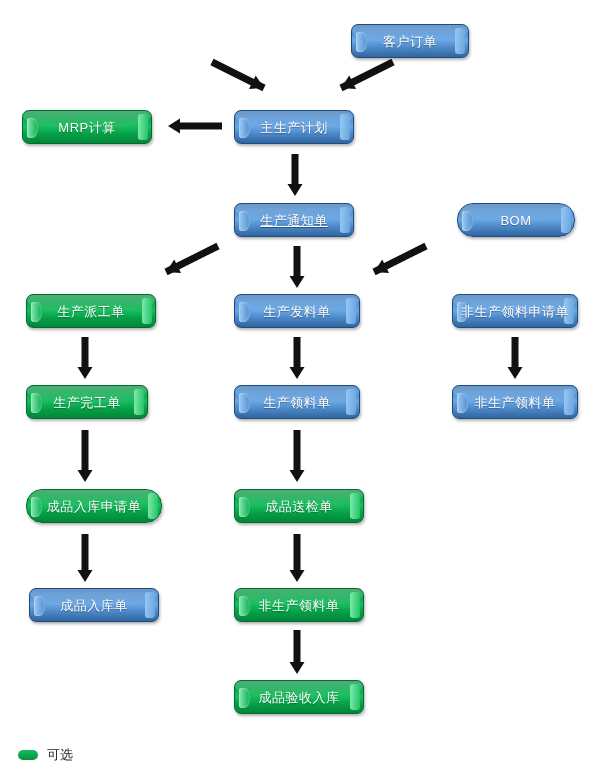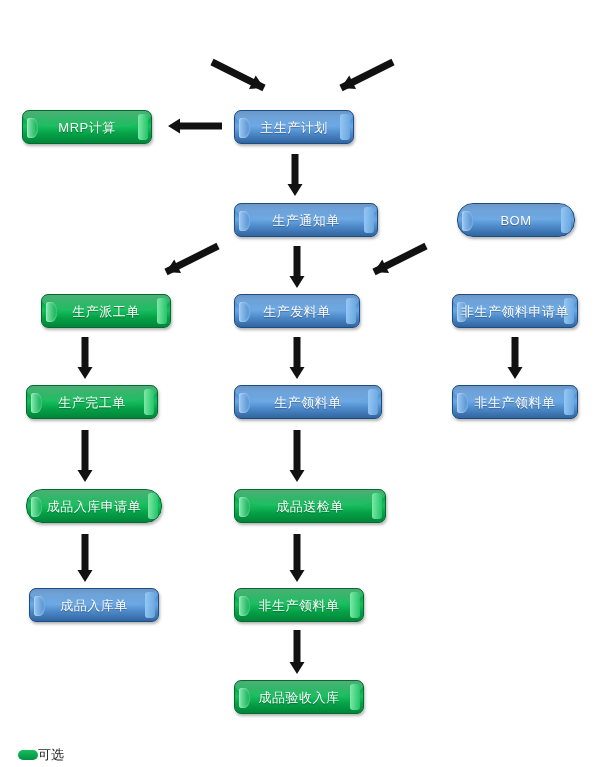--- a/index.html
+++ b/index.html
@@ -108,92 +108,98 @@
   .arrow { position: absolute; }
   .arrow svg { display: block; overflow: visible; }
 
   
   #legend {
     position: absolute;
     left: 18px;
     top: 746px;
     display: flex;
     align-items: center;
+    gap: 9px;
   }
   #legend .swatch {
     width: 20px;
     height: 10px;
     border-radius: 6px;
     background: linear-gradient(to bottom, #17bd5e, #029140);
   }
   #legend .legend-text {
     font-size: 13px;
     color: #222222;
   }
 </style>
 </head>
 <body>
 
 <div id="canvas">
+    <div class="node blue" style="left: 351px; top: 24px; width: 118px;">
+      <span class="cap-left"></span>
+      <span class="cap-right"></span>
+      <span class="label">客户订单</span>
+    </div>
     <div class="node green" style="left: 22px; top: 110px; width: 130px;">
       <span class="cap-left"></span>
       <span class="cap-right"></span>
       <span class="label">MRP计算</span>
     </div>
     <div class="node blue" style="left: 234px; top: 110px; width: 120px;">
       <span class="cap-left"></span>
       <span class="cap-right"></span>
       <span class="label">主生产计划</span>
     </div>
-    <div class="node blue" style="left: 234px; top: 203px; width: 144px;">
+    <div class="node blue" style="left: 234px; top: 203px; width: 120px; text-decoration: underline;">
       <span class="cap-left"></span>
       <span class="cap-right"></span>
       <span class="label">生产通知单</span>
     </div>
     <div class="node blue" style="left: 457px; top: 203px; width: 118px; border-radius: 16px;">
       <span class="cap-left"></span>
       <span class="cap-right"></span>
       <span class="label">BOM</span>
     </div>
-    <div class="node green" style="left: 26px; top: 294px; width: 130px; margin-left: 15px;">
+    <div class="node green" style="left: 26px; top: 294px; width: 130px;">
       <span class="cap-left"></span>
       <span class="cap-right"></span>
       <span class="label">生产派工单</span>
     </div>
     <div class="node blue" style="left: 234px; top: 294px; width: 126px;">
       <span class="cap-left"></span>
       <span class="cap-right"></span>
       <span class="label">生产发料单</span>
     </div>
     <div class="node blue" style="left: 452px; top: 294px; width: 126px;">
       <span class="cap-left"></span>
       <span class="cap-right"></span>
       <span class="label">非生产领料申请单</span>
     </div>
-    <div class="node green" style="left: 26px; top: 385px; width: 132px; font-family: Liberation Serif, serif;">
+    <div class="node green" style="left: 26px; top: 385px; width: 122px; font-family: Liberation Serif, serif;">
       <span class="cap-left"></span>
       <span class="cap-right"></span>
       <span class="label">生产完工单</span>
     </div>
-    <div class="node blue" style="left: 234px; top: 385px; width: 148px;">
+    <div class="node blue" style="left: 234px; top: 385px; width: 126px;">
       <span class="cap-left"></span>
       <span class="cap-right"></span>
       <span class="label">生产领料单</span>
     </div>
     <div class="node blue" style="left: 452px; top: 385px; width: 126px;">
       <span class="cap-left"></span>
       <span class="cap-right"></span>
       <span class="label">非生产领料单</span>
     </div>
     <div class="node green" style="left: 26px; top: 489px; width: 136px; border-radius: 16px;">
       <span class="cap-left"></span>
       <span class="cap-right"></span>
       <span class="label">成品入库申请单</span>
     </div>
-    <div class="node green" style="left: 234px; top: 489px; width: 152px; text-align: center;">
+    <div class="node green" style="left: 234px; top: 489px; width: 130px; text-align: center;">
       <span class="cap-left"></span>
       <span class="cap-right"></span>
       <span class="label">成品送检单</span>
     </div>
     <div class="node blue" style="left: 29px; top: 588px; width: 130px;">
       <span class="cap-left"></span>
       <span class="cap-right"></span>
       <span class="label">成品入库单</span>
     </div>
     <div class="node green" style="left: 234px; top: 588px; width: 130px;">

